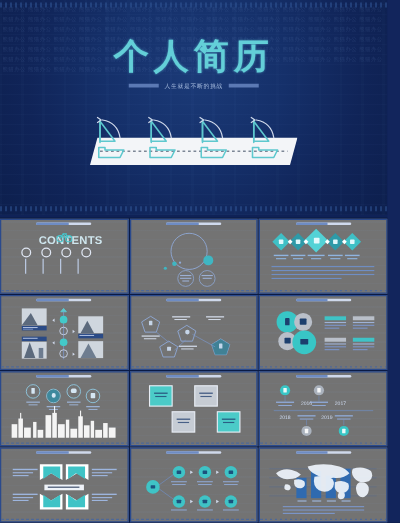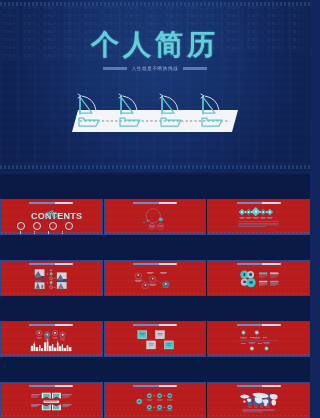--- a/index.html
+++ b/index.html
@@ -33,22 +33,22 @@
   .hero-sub .txt{font-size:4.6px;color:#a8bde0;letter-spacing:.6px;}
 
   
   .banner{position:absolute;left:72px;top:110px;width:166px;height:22px;}
   .boats{position:absolute;left:70px;top:88px;width:172px;height:48px;}
 
   
   .grid{position:absolute;top:174px;left:0;width:310px;height:244px;
         display:grid;grid-template-columns:repeat(3,1fr);grid-template-rows:repeat(4,1fr);
         gap:1px;background:#0a1a44;padding:1px 0 0 0;box-sizing:border-box;}
-  .thumb{position:relative;background:#b91c1c;overflow:hidden;
-         border:.5px solid #2a4a8d;box-sizing:border-box;margin-top:24px;}
+  .thumb{position:relative;background:#737373;overflow:hidden;
+         border:.5px solid #2a4a8d;box-sizing:border-box;}
   .thumb .tw{position:absolute;inset:0;opacity:.13;
         background-image:repeating-linear-gradient(0deg,rgba(130,170,225,.3) 0 1px,transparent 1px 7px);}
   .thumb .hdr{position:absolute;top:1.5px;left:50%;transform:translateX(-50%);
         width:44px;height:2.6px;background:#cfd9ec;border-radius:1px;}
   .thumb .hdr i{display:block;height:100%;width:58%;background:#6e8cc4;}
   .thumb .btm{position:absolute;bottom:1px;left:0;right:0;height:1.4px;
         background:repeating-linear-gradient(90deg,#3d63a8 0 2px,transparent 2px 4px);opacity:.7;}
   .body{position:absolute;left:0;right:0;top:7px;bottom:4px;}
 
   .circ{border-radius:50%;display:flex;align-items:center;justify-content:center;}

